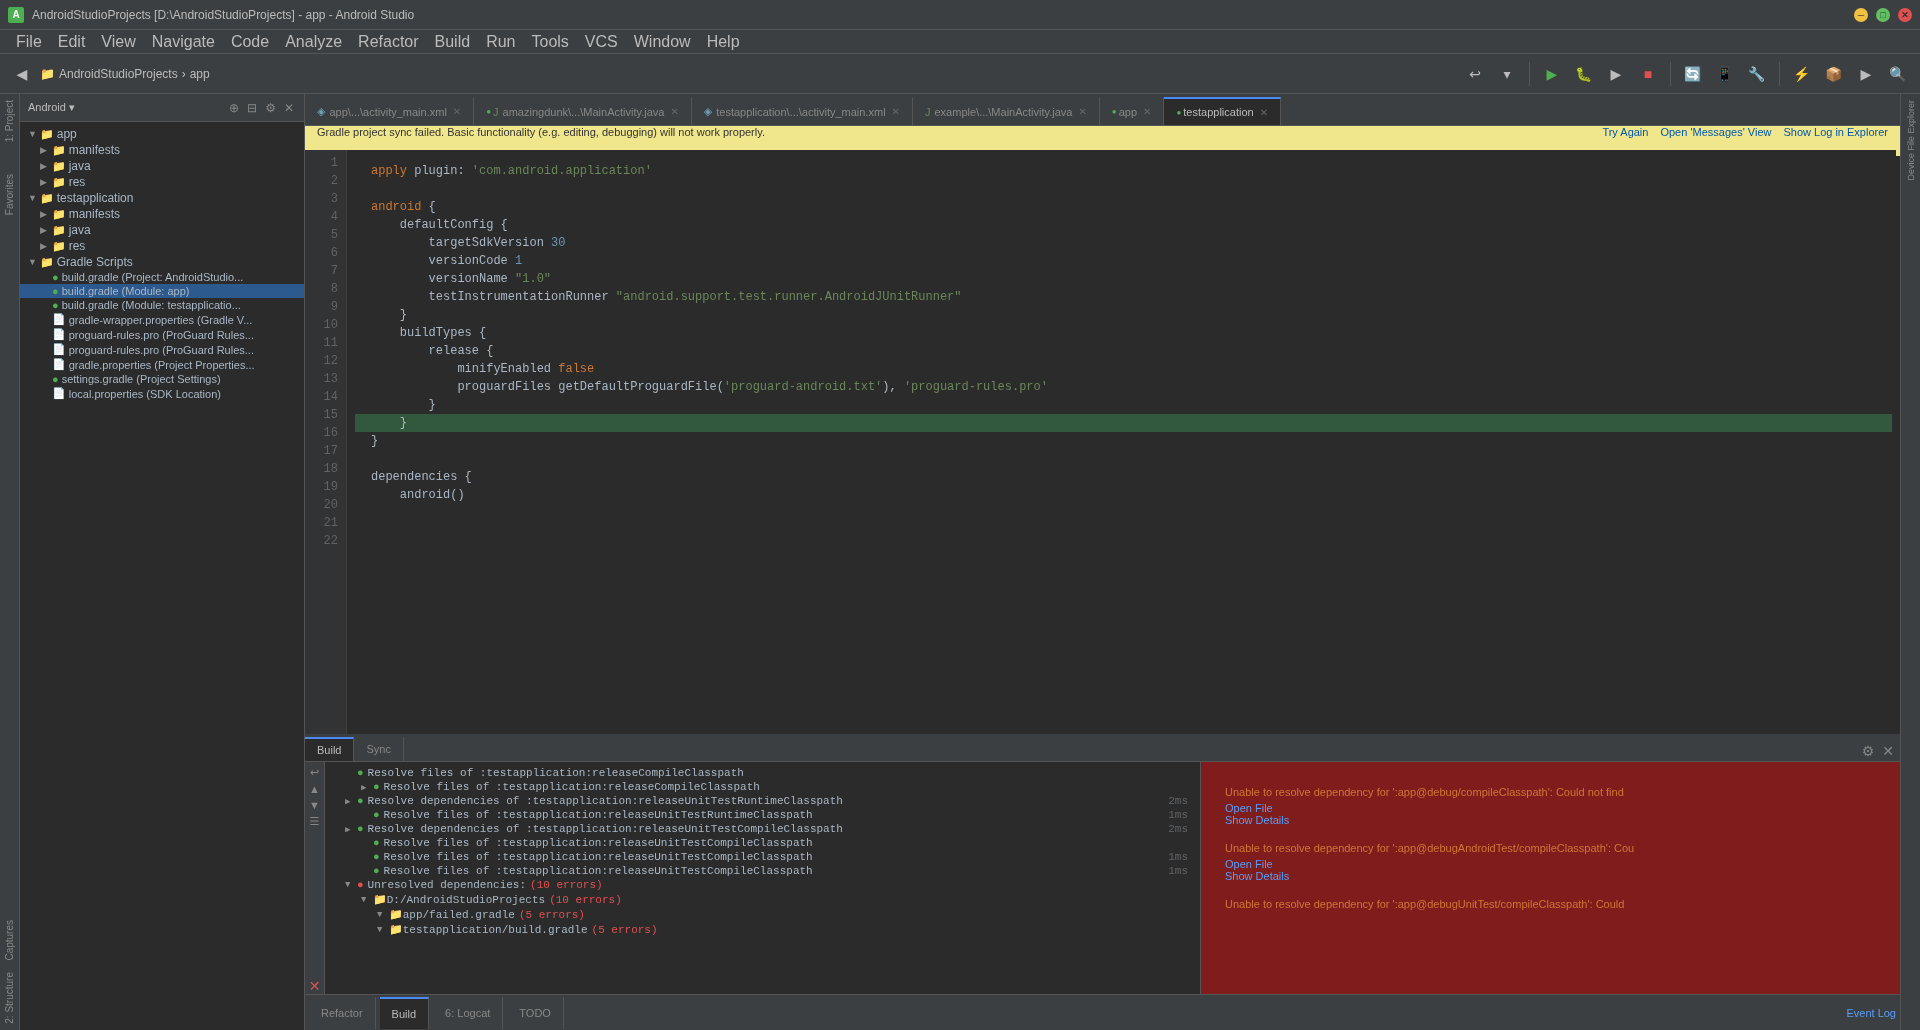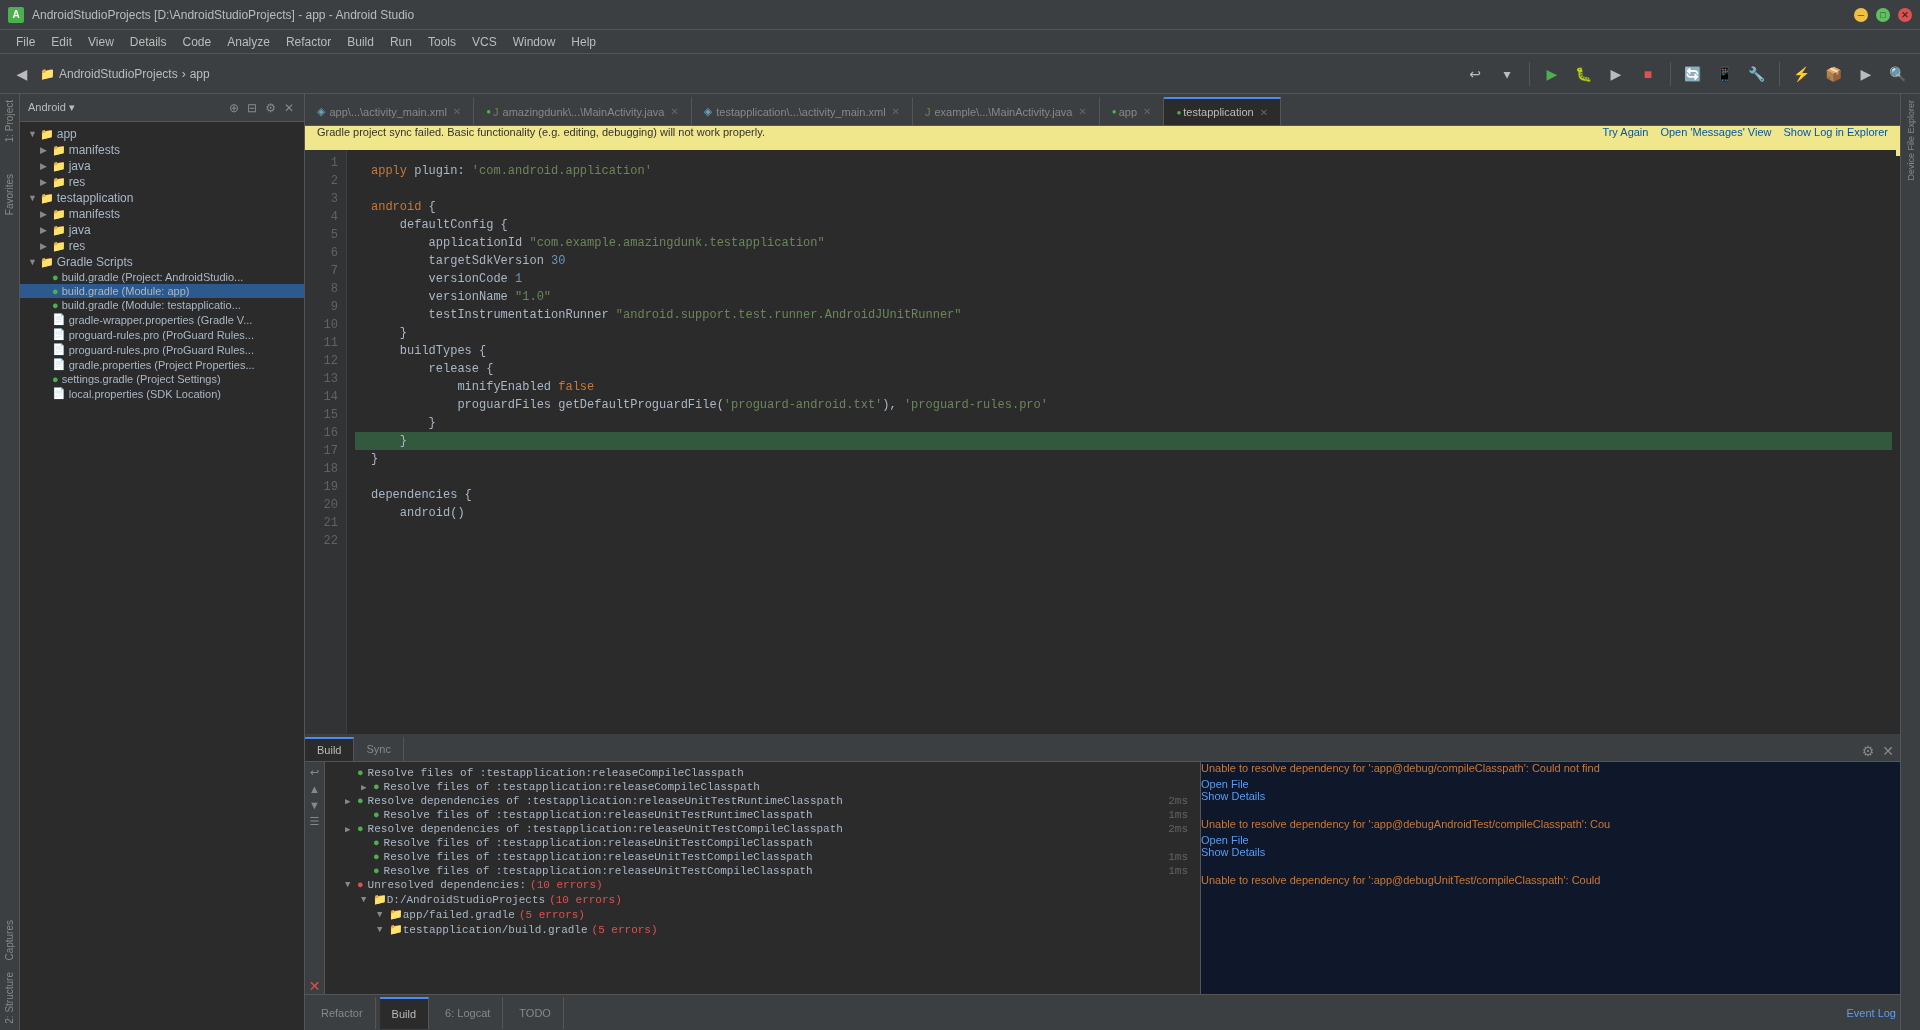--- a/index.html
+++ b/index.html
@@ -9,21 +9,21 @@
     #title-bar { background: #3c3f41; height: 30px; display: flex; align-items: center; padding: 0 8px; color: #bbb; font-size: 12px; border-bottom: 1px solid #555; }
     #title-bar .app-icon { width: 16px; height: 16px; background: #4CAF50; border-radius: 2px; margin-right: 8px; display: flex; align-items: center; justify-content: center; font-size: 10px; color: white; font-weight: bold; }
     #title-bar .title-text { flex: 1; }
     #title-bar .window-controls { display: flex; gap: 8px; }
     #title-bar .win-btn { width: 14px; height: 14px; border-radius: 50%; cursor: pointer; display: flex; align-items: center; justify-content: center; font-size: 9px; color: #333; font-weight: bold; }
     #title-bar .minimize { background: #f0c040; }
     #title-bar .maximize { background: #60c060; }
     #title-bar .close { background: #e05050; }
 
     
-    #menu-bar { background: #3c3f41; height: 24px; display: flex; align-items: center; padding: 0 8px; border-bottom: 1px solid #555; font-size: 12px; color: #bbb; }
+    #menu-bar { background: #3c3f41; height: 24px; display: flex; align-items: center; padding: 0 8px; border-bottom: 1px solid #555; font-size: 16px; color: #bbb; }
     #menu-bar span { padding: 2px 8px; cursor: pointer; }
 
     
     #toolbar { background: #3c3f41; height: 40px; display: flex; align-items: center; padding: 0 8px; border-bottom: 1px solid #555; gap: 4px; }
     .toolbar-btn { width: 28px; height: 28px; background: transparent; border: none; color: #bbb; cursor: pointer; display: flex; align-items: center; justify-content: center; font-size: 14px; border-radius: 3px; }
     .toolbar-separator { width: 1px; height: 24px; background: #555; margin: 0 4px; }
     .toolbar-project { display: flex; align-items: center; gap: 4px; color: #bbb; font-size: 12px; }
     .toolbar-project .folder-icon { color: #e8a838; }
 
     
@@ -74,21 +74,21 @@
     #bottom-content { flex: 1; display: flex; overflow: hidden; }
     #build-output { flex: 1; overflow-y: auto; font-family: 'Courier New', monospace; font-size: 11px; padding: 4px; }
     .build-item { display: flex; align-items: center; padding: 1px 0; cursor: pointer; }
     .build-icon-green { color: #4CAF50; font-size: 11px; margin-right: 4px; }
     .build-icon-red { color: #e05050; font-size: 11px; margin-right: 4px; }
     .build-indent-1 { padding-left: 16px; }
     .build-indent-2 { padding-left: 32px; }
     .build-indent-3 { padding-left: 48px; }
     .build-time { margin-left: auto; color: #606366; padding-right: 8px; }
     .build-expand { width: 10px; color: #888; font-size: 9px; margin-right: 2px; }
-    #error-panel { width: 700px; background: #0f172a; border-left: 1px solid #555; overflow-y: auto; padding: 0; font-size: 11px; }
+    #error-panel { width: 700px; background: #7f1d1d; border-left: 1px solid #555; overflow-y: auto; padding: 24px; font-size: 11px; }
     .error-entry { margin-bottom: 16px; color: #cc7832; }
     .error-link { color: #589df6; cursor: pointer; display: block; }
 
     
     #bottom-toolbar { background: #3c3f41; height: 36px; display: flex; align-items: center; padding: 0 4px; border-top: 1px solid #555; gap: 4px; justify-content: space-between; }
     .bottom-strip-left { display: flex; align-items: center; gap: 4px; }
     .bottom-strip-right { display: flex; align-items: center; gap: 8px; font-size: 11px; color: #888; }
 
     
     .yellow-bar { position: absolute; right: 0; top: 0; width: 4px; height: 100%; background: transparent; }
@@ -118,21 +118,21 @@
     <div class="win-btn minimize">─</div>
     <div class="win-btn maximize">□</div>
     <div class="win-btn close">✕</div>
   </div>
 </div>
 
 <div id="menu-bar">
   <span>File</span>
   <span>Edit</span>
   <span>View</span>
-  <span>Details</span>
+  <span>Navigate</span>
   <span>Code</span>
   <span>Analyze</span>
   <span>Refactor</span>
   <span>Build</span>
   <span>Run</span>
   <span>Tools</span>
   <span>VCS</span>
   <span>Window</span>
   <span>Help</span>
 </div>
@@ -372,21 +372,20 @@
         <div>19</div>
         <div>20</div>
         <div>21</div>
         <div>22</div>
       </div>
       <div id="code-content">
         <div class="code-line"><span class="kw">apply</span> plugin: <span class="str">'com.android.application'</span></div>
         <div class="code-line"></div>
         <div class="code-line"><span class="kw">android</span> {</div>
         <div class="code-line">    defaultConfig {</div>
-        <div class="code-line">        applicationId <span class="str">"com.example.amazingdunk.testapplication"</span></div>
         <div class="code-line">        targetSdkVersion <span class="num">30</span></div>
         <div class="code-line">        versionCode <span class="num">1</span></div>
         <div class="code-line">        versionName <span class="str">"1.0"</span></div>
         <div class="code-line">        testInstrumentationRunner <span class="str">"android.support.test.runner.AndroidJUnitRunner"</span></div>
         <div class="code-line">    }</div>
         <div class="code-line">    buildTypes {</div>
         <div class="code-line">        release {</div>
         <div class="code-line">            minifyEnabled <span class="kw">false</span></div>
         <div class="code-line">            proguardFiles getDefaultProguardFile(<span class="str">'proguard-android.txt'</span>), <span class="str">'proguard-rules.pro'</span></div>
         <div class="code-line">        }</div>

